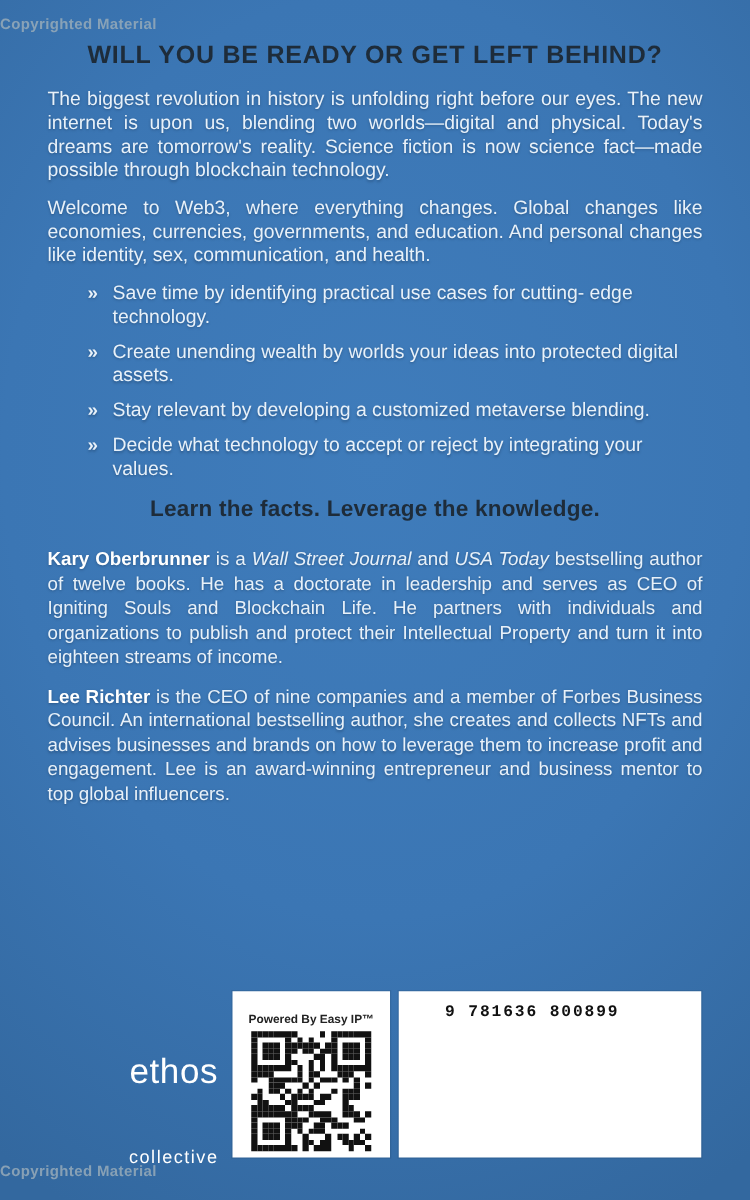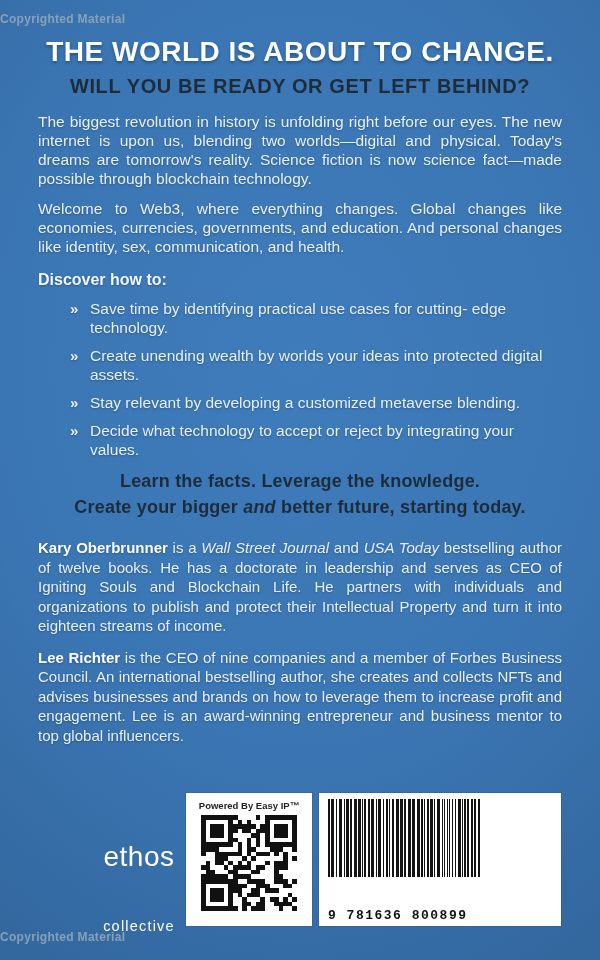--- a/index.html
+++ b/index.html
@@ -35,59 +35,57 @@
   .bios .name{font-weight:700;color:#ffffff;}
   .bios .it{font-style:italic;}
   
   .footer{position:absolute;left:99px;top:793px;display:flex;gap:7px;align-items:stretch;height:135px;}
   .logo{width:80px;display:flex;flex-direction:column;align-items:center;justify-content:flex-start;gap:47px;}
   .logo svg{display:block;}
   .logo .ethos{font-size:28px;line-height:28px;color:#fff;letter-spacing:.5px;margin-top:3px;}
   .logo .collective{font-size:14.5px;line-height:16px;color:#fff;letter-spacing:1.2px;}
   .panel{background:#fff;color:#111;box-shadow:0 0 0 1px rgba(0,0,0,.08);}
   .qr-panel{width:126px;height:133px;box-sizing:border-box;padding:5px 6px;
-            display:flex;flex-direction:column;align-items:center;}
+            display:flex;flex-direction:column;align-items:center;justify-content:flex-end;}
   .qr-caption{font-size:9.5px;font-weight:700;color:#222;white-space:nowrap;margin:2px 0 4px;}
   .qr{width:96px;height:96px;display:grid;grid-template-columns:repeat(21,1fr);
       grid-template-rows:repeat(21,1fr);}
   .qr i{display:block;}
   .qr i.on{background:#111;}
   .bc-panel{width:242px;height:133px;box-sizing:border-box;padding:4px 9px 6px;
             display:flex;flex-direction:column;}
   .isbn{font-family:"Liberation Mono","DejaVu Sans Mono",monospace;font-size:12.5px;
         font-weight:700;letter-spacing:.5px;white-space:nowrap;color:#111;}
   .bc-row{display:flex;flex:1;gap:10px;margin-top:2px;}
-  .bc-main{width:152px;display:flex;flex-direction:column;gap:28px;}
+  .bc-main{width:152px;display:flex;flex-direction:row;gap:28px;}
   .bars{display:flex;align-items:flex-start;overflow:hidden;}
   .bars i{display:block;background:#131313;height:100%;flex:0 0 auto;}
   .bars i.guard{height:111%;}
   .bc-main .bars{height:78px;}
   .bc-digits{font-family:"Liberation Mono","DejaVu Sans Mono",monospace;font-size:13px;
              font-weight:700;letter-spacing:1.5px;margin-top:3px;white-space:nowrap;color:#111;}
   .bc-supp{width:62px;display:flex;flex-direction:column;}
   .price{font-family:"Liberation Mono","DejaVu Sans Mono",monospace;font-size:12.5px;
          font-weight:700;letter-spacing:2px;text-align:right;margin:10px 0 2px;white-space:nowrap;color:#111;}
   .bc-supp .bars{height:86px;}
 </style>
 </head>
 <body>
 
 <div class="cover">
 
   <span class="copyright top">Copyrighted Material</span>
 
-  <h1 class="title">THE WORLD IS ABOUT TO CHANGE.</h1>
 
   <h2 class="subtitle">WILL YOU BE READY OR GET LEFT BEHIND?</h2>
 
   <div class="textcol">
     <p>The biggest revolution in history is unfolding right before our eyes. The new internet is upon us, blending two worlds—digital and physical. Today's dreams are tomorrow's reality. Science fiction is now science fact—made possible through blockchain technology.</p>
     <p>Welcome to Web3, where everything changes. Global changes like economies, currencies, governments, and education. And personal changes like identity, sex, communication, and health.</p>
 
-    <div class="discover">Discover how to:</div>
 
     <ul class="bullets">
       <li>
         <span class="marker">»</span>
         <span>Save time by identifying practical use cases for cutting- edge technology.</span>
       </li>
       <li>
         <span class="marker">»</span>
         <span>Create unending wealth by worlds your ideas into protected digital assets.</span>
       </li>
@@ -96,21 +94,20 @@
         <span>Stay relevant by developing a customized metaverse blending.</span>
       </li>
       <li>
         <span class="marker">»</span>
         <span>Decide what technology to accept or reject by integrating your values.</span>
       </li>
     </ul>
 
     <div class="cta">
       <div>Learn the facts. Leverage the knowledge.</div>
-      <div><span>Create your bigger </span><span class="it">and</span><span> better future, starting today.</span></div>
     </div>
   </div>
 
   <div class="bios">
     <p><span class="name">Kary Oberbrunner</span><span> is a </span><span class="it">Wall Street Journal</span><span> and </span><span class="it">USA Today</span><span> bestselling author of twelve books. He has a doctorate in leadership and serves as CEO of Igniting Souls and Blockchain Life. He partners with individuals and organizations to publish and protect their Intellectual Property and turn it into eighteen streams of income.</span></p>
     <p><span class="name">Lee Richter</span><span> is the CEO of nine companies and a member of Forbes Business Council. An international bestselling author, she creates and collects NFTs and advises businesses and brands on how to leverage them to increase profit and engagement. Lee is an award-winning entrepreneur and business mentor to top global influencers.</span></p>
   </div>
 
   <div class="footer">
 

